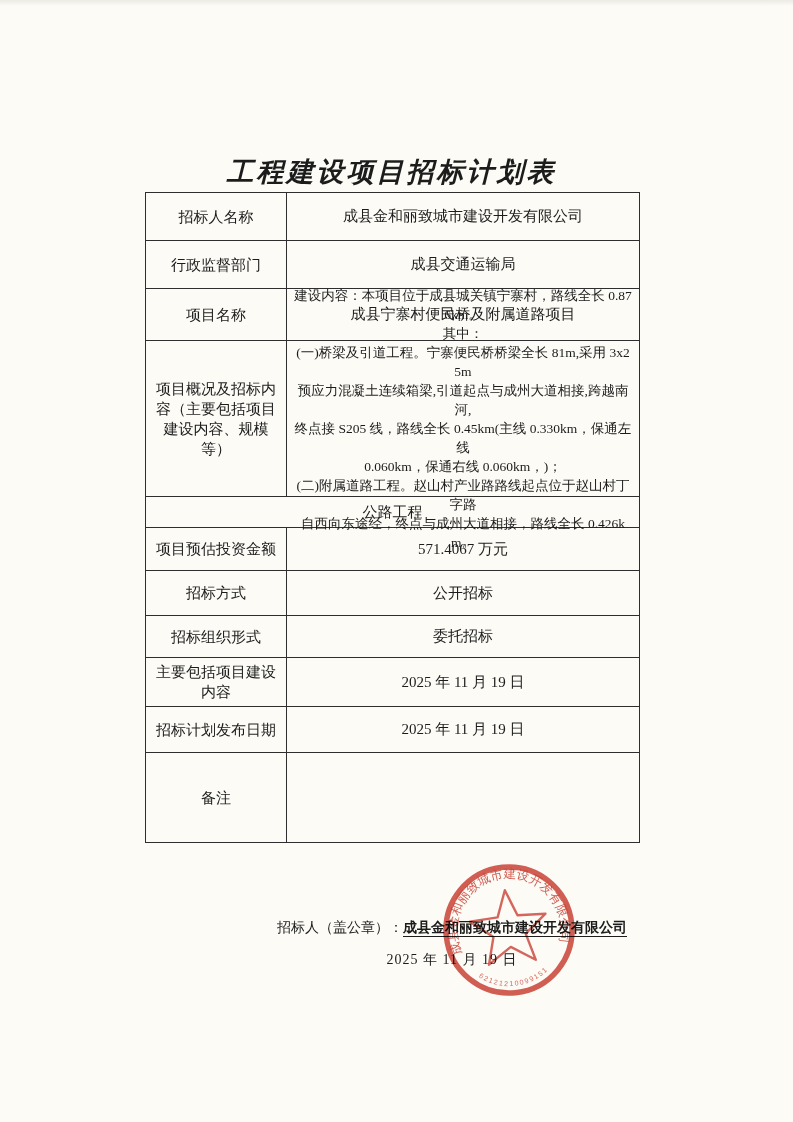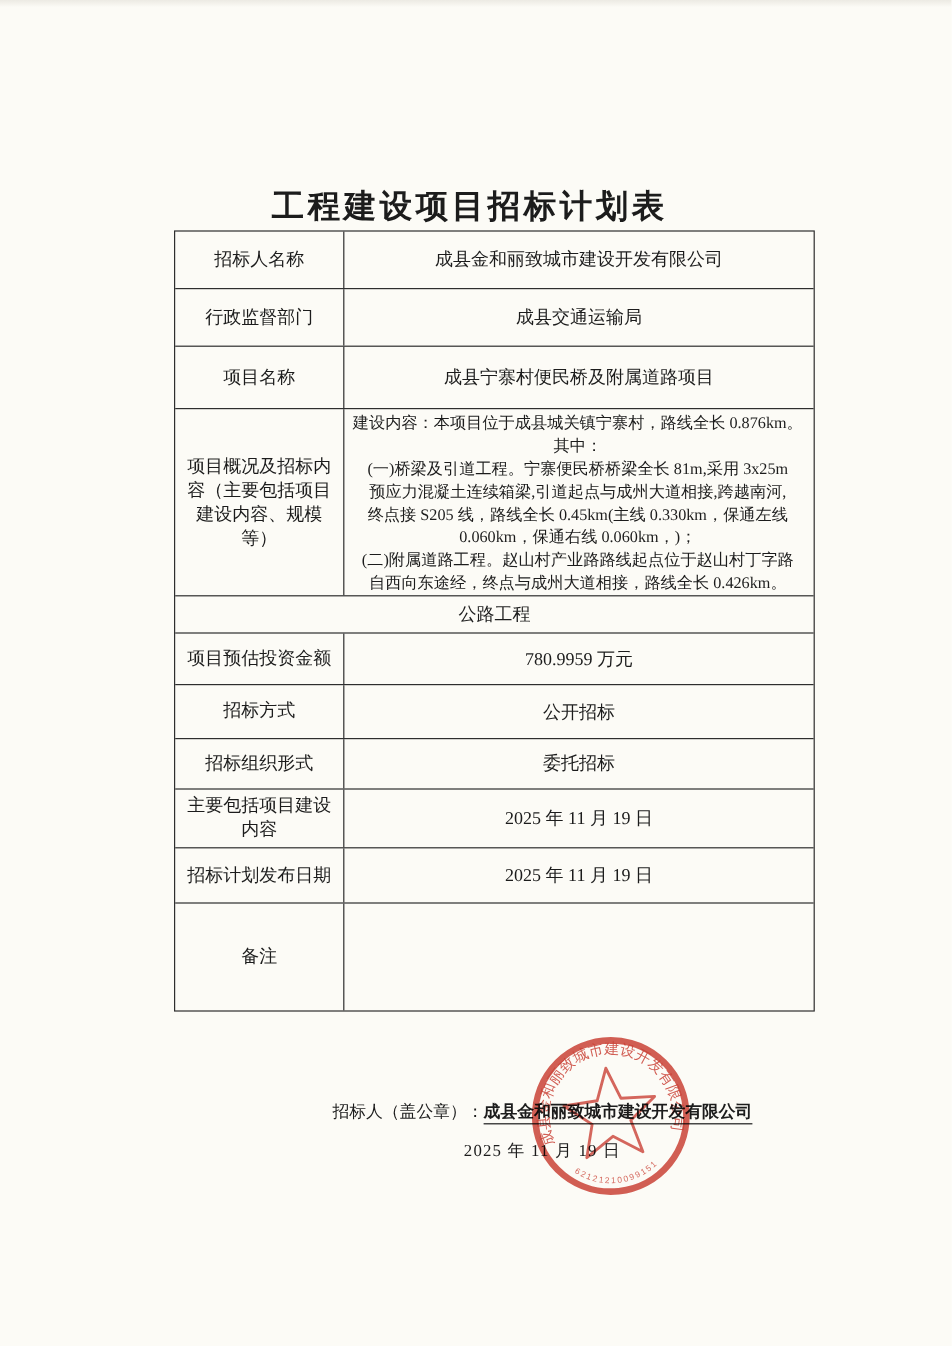--- a/index.html
+++ b/index.html
@@ -4,24 +4,24 @@
 <style>
   html,body{margin:0;padding:0;}
   body{
     width:793px;height:1122px;position:relative;overflow:hidden;
     background:#fcfbf6;
     font-family:"Liberation Serif","DejaVu Serif",serif;
     color:#1c1c1c;
   }
   .page-title{
     position:absolute;left:145px;top:154px;width:493px;
-    text-align:center;font-size:27px;font-weight:bold;letter-spacing:3px;
+    text-align:center;font-size:27px;font-weight:bold;letter-spacing:3px;font-style:italic;
   }
   .doc-table{
-    position:absolute;left:145px;top:192px;width:534px;
+    position:absolute;left:145px;top:192px;width:495px;
     border:1px solid #2e2e2e;box-sizing:border-box;
     background:transparent;
   }
   .trow{display:flex;border-bottom:1px solid #2e2e2e;box-sizing:border-box;}
   .trow:last-child{border-bottom:none;}
   .tlabel{
     width:141px;flex:0 0 141px;border-right:1px solid #2e2e2e;box-sizing:border-box;
     display:flex;align-items:center;justify-content:center;text-align:center;
     font-size:15px;line-height:20px;padding:3px 8px;
   }
@@ -91,21 +91,21 @@
 终点接 S205 线，路线全长 0.45km(主线 0.330km，保通左线
 0.060km，保通右线 0.060km，)；
 (二)附属道路工程。赵山村产业路路线起点位于赵山村丁字路
 自西向东途经，终点与成州大道相接，路线全长 0.426km。</div>
   </div>
   <div class="trow r5">
     <div class="tvalue">公路工程</div>
   </div>
   <div class="trow r6">
     <div class="tlabel">项目预估投资金额</div>
-    <div class="tvalue">780.9959 万元</div>
+    <div class="tvalue">571.4067 万元</div>
   </div>
   <div class="trow r8">
     <div class="tlabel">招标方式</div>
     <div class="tvalue">公开招标</div>
   </div>
   <div class="trow r7">
     <div class="tlabel">招标组织形式</div>
     <div class="tvalue">委托招标</div>
   </div>
   <div class="trow r9">

